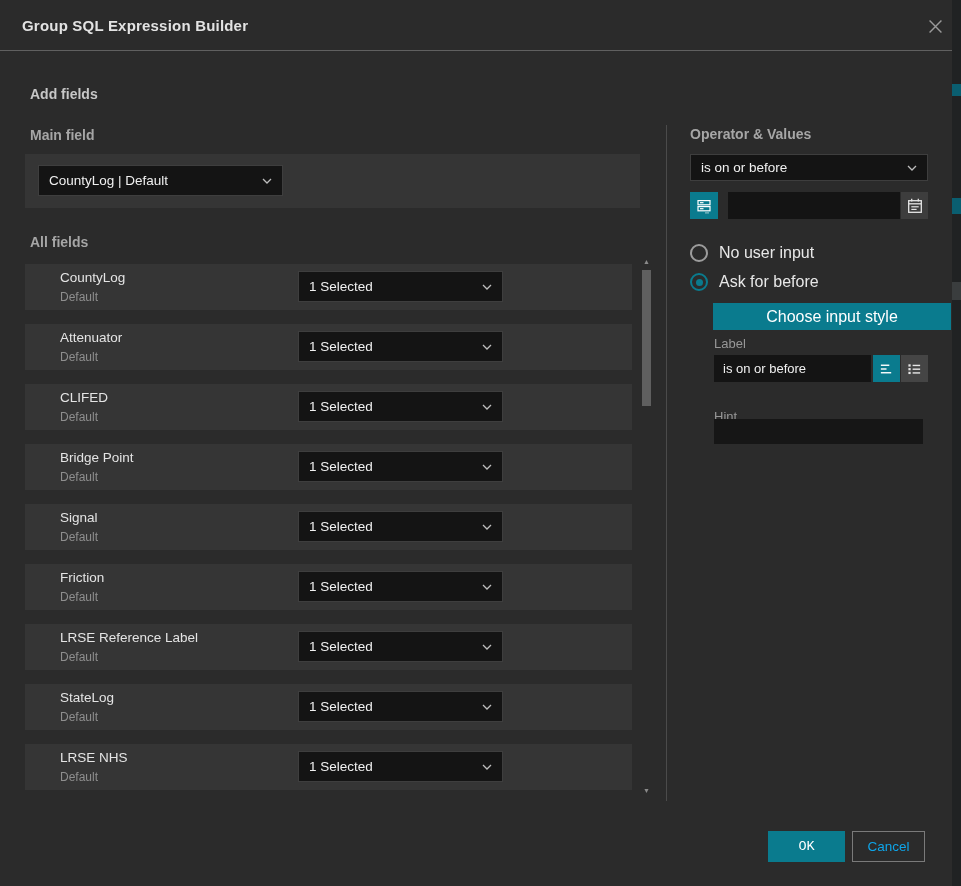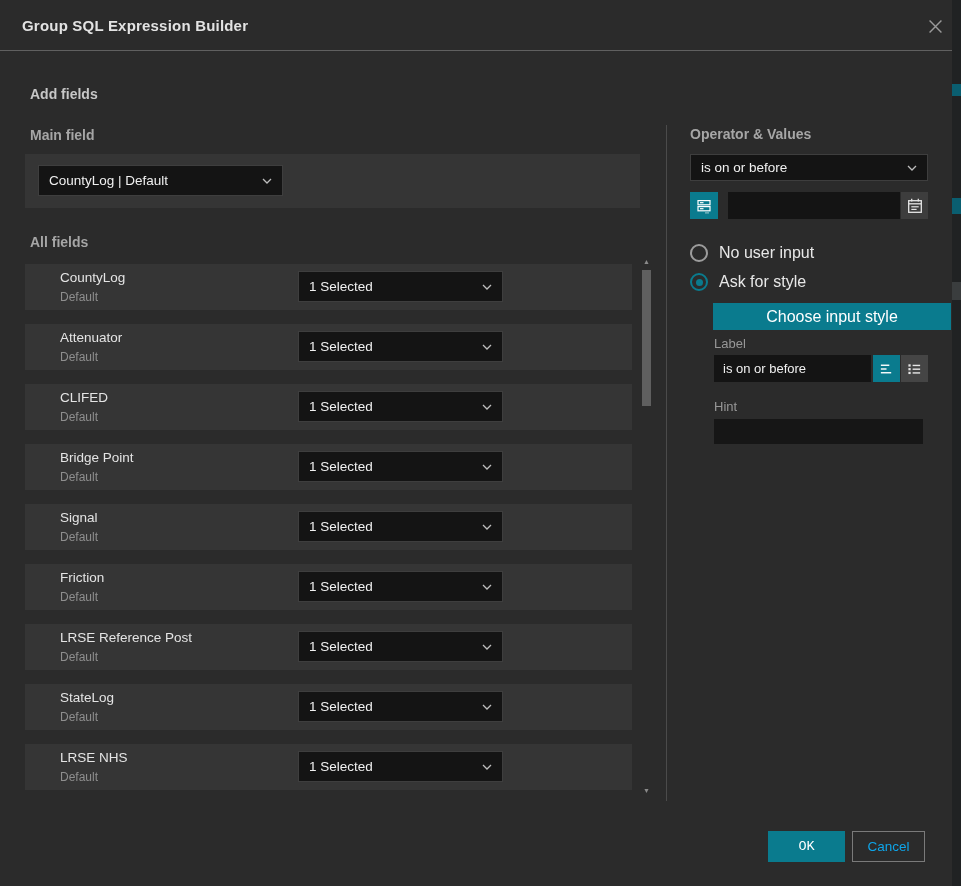--- a/index.html
+++ b/index.html
@@ -61,21 +61,21 @@
   .radio{width:14px;height:14px;border-radius:50%;border:2px solid #9c9c9c;flex:none;
     display:flex;align-items:center;justify-content:center;background:transparent;}
   .radio.sel{border-color:var(--accent);}
   .radio.sel .dot{width:7px;height:7px;border-radius:50%;background:var(--accent);}
   .radio-lbl{font-size:16px;color:#e8e8e8;}
 
   .choose-btn{left:713px;top:303px;width:238px;height:27px;background:var(--accent);color:#fff;
     font-size:16px;display:flex;align-items:center;justify-content:center;cursor:pointer;}
   .caption{font-size:13px;color:#979797;}
   .cap-label{left:714px;top:336px;}
-  .cap-hint{left:714px;top:399px;}
+  .cap-hint{left:714px;top:409px;}
   .label-input{left:714px;top:355px;width:157px;height:27px;background:#141414;border:none;
     color:#f0f0f0;font-size:13px;padding:0 9px;outline:none;box-sizing:border-box;}
   .btn-align{left:873px;top:355px;width:27px;background:var(--accent);}
   .btn-list{left:901px;top:355px;width:27px;background:#454545;}
   .hint-input{left:714px;top:419px;width:209px;height:25px;background:#161616;border:none;
     color:#f0f0f0;font-size:13px;padding:0 8px;outline:none;box-sizing:border-box;}
 
   
   .ok-btn{left:768px;top:831px;width:77px;height:31px;background:var(--accent);color:#fff;
     border:none;font-size:13.5px;font-family:Liberation Mono, monospace;cursor:pointer;}
@@ -189,21 +189,21 @@
     <div class="dropdown row-dd">
       <span class="lbl">1 Selected</span>
       <svg class="chev" width="10" height="6" viewBox="0 0 10 6">
         <path d="M1 1l4 4 4-4" fill="none" stroke="#bdbdbd" stroke-width="1.3"></path>
       </svg>
     </div>
   </div>
 
   <div class="field-row">
     <div class="field-info">
-      <div class="field-name">LRSE Reference Post</div>
+      <div class="field-name">LRSE Reference Label</div>
       <div class="field-sub">Default</div>
     </div>
     <div class="dropdown row-dd">
       <span class="lbl">1 Selected</span>
       <svg class="chev" width="10" height="6" viewBox="0 0 10 6">
         <path d="M1 1l4 4 4-4" fill="none" stroke="#bdbdbd" stroke-width="1.3"></path>
       </svg>
     </div>
   </div>
 
@@ -273,21 +273,21 @@
 <div class="abs radio-row" style="top:244px;">
   <span class="radio">
       <span class="dot"></span>
     </span>
   <span class="radio-lbl">No user input</span>
 </div>
 <div class="abs radio-row" style="top:273px;">
   <span class="radio sel">
       <span class="dot"></span>
     </span>
-  <span class="radio-lbl">Ask for style</span>
+  <span class="radio-lbl">Ask for before</span>
 </div>
 
 <div class="abs choose-btn">Choose input style</div>
 
 <div class="abs caption cap-label">Label</div>
 <input class="abs label-input" type="text" value="is on or before" style="">
 <div class="abs sq-btn btn-align">
   <svg width="15" height="14" viewBox="0 0 16 14">
     <line x1="2" y1="3" x2="11" y2="3" stroke="#fff" stroke-width="1.5"></line>
     <line x1="2" y1="7" x2="8" y2="7" stroke="#fff" stroke-width="1.5"></line>

